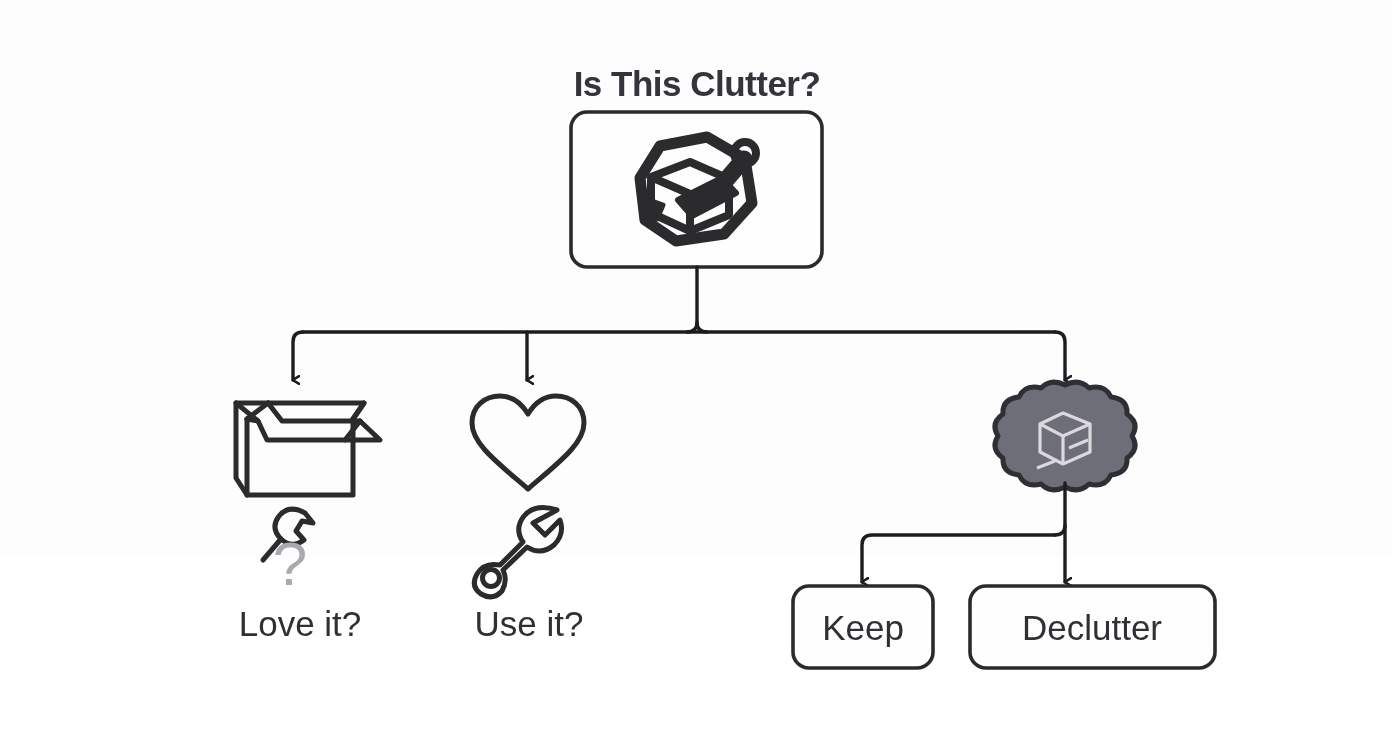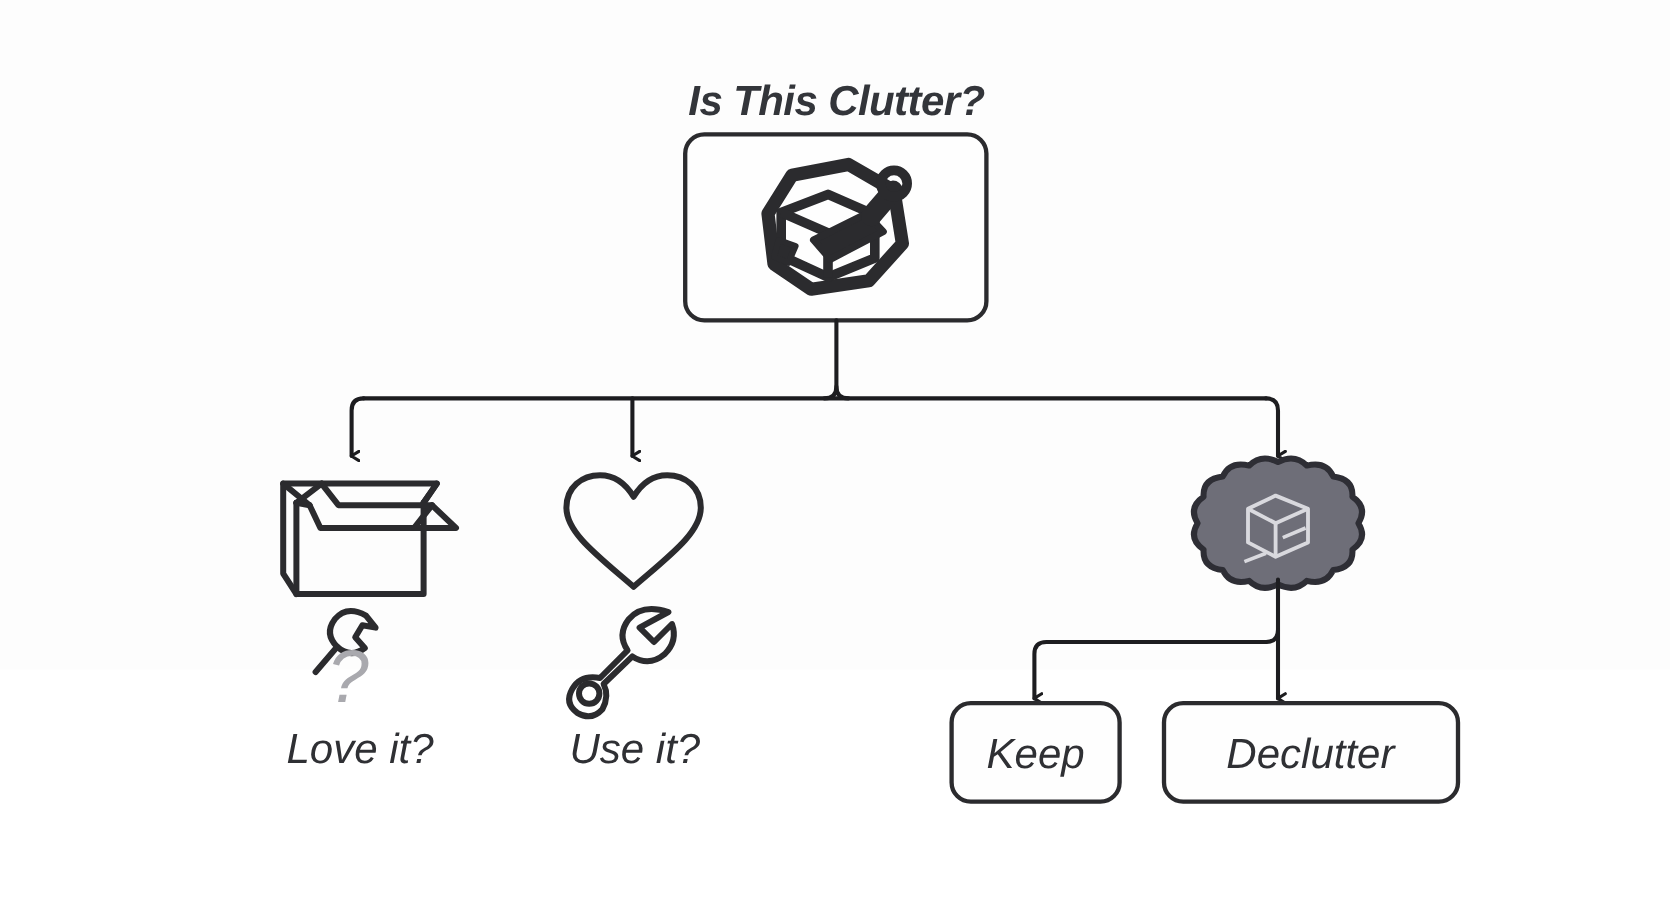--- a/index.html
+++ b/index.html
@@ -12,21 +12,20 @@
     width: 1392px;
     height: 752px;
     overflow: hidden;
     font-family: "Liberation Sans", "DejaVu Sans", sans-serif;
   }
   #canvas {
     position: relative;
     width: 1392px;
     height: 558px;
     background: #fdfdfd;
-    font-style: italic;
   }
   #flow-svg {
     position: absolute;
     left: 0;
     top: 0;
     width: 1392px;
     height: 752px;
     display: block;
   }
   .title-text {

